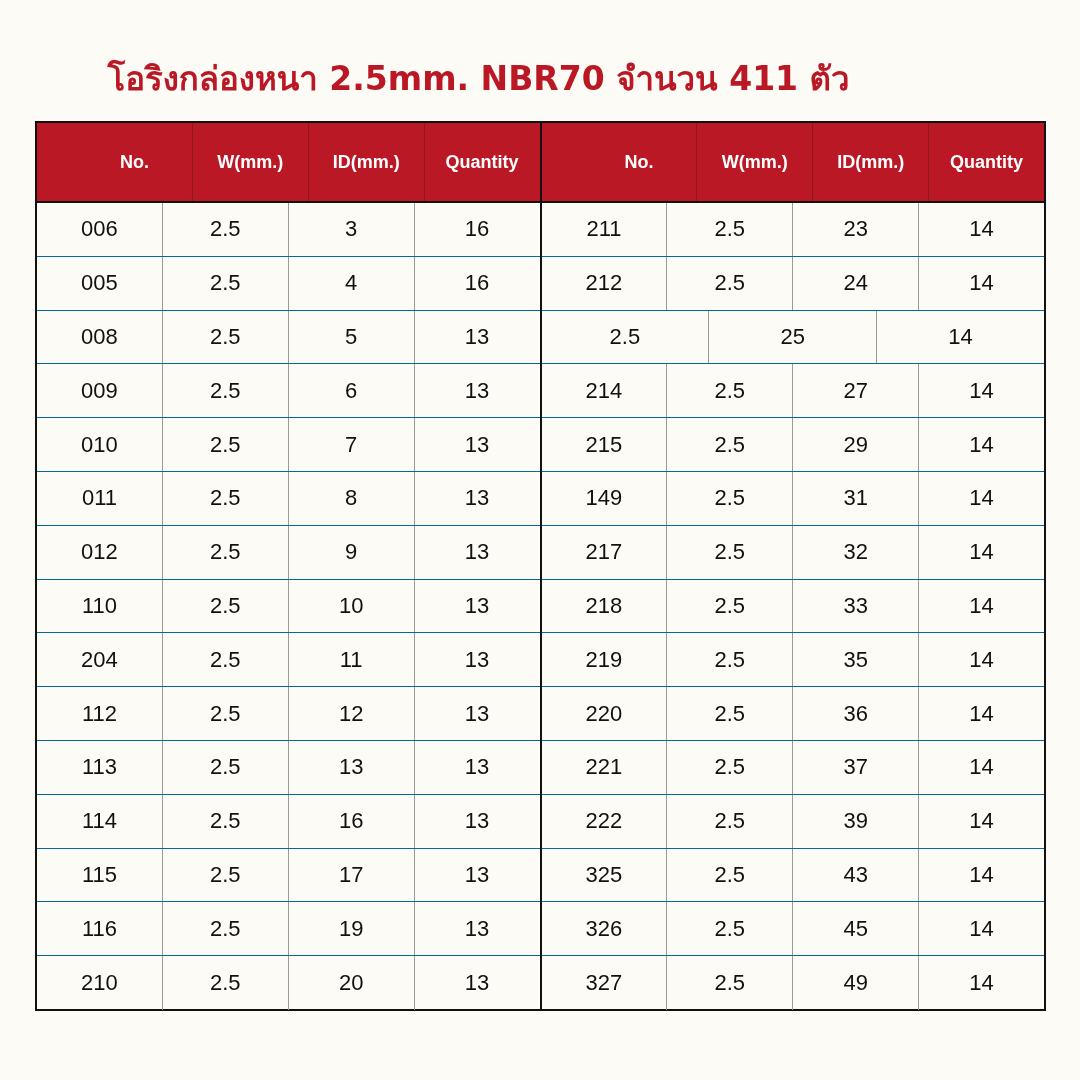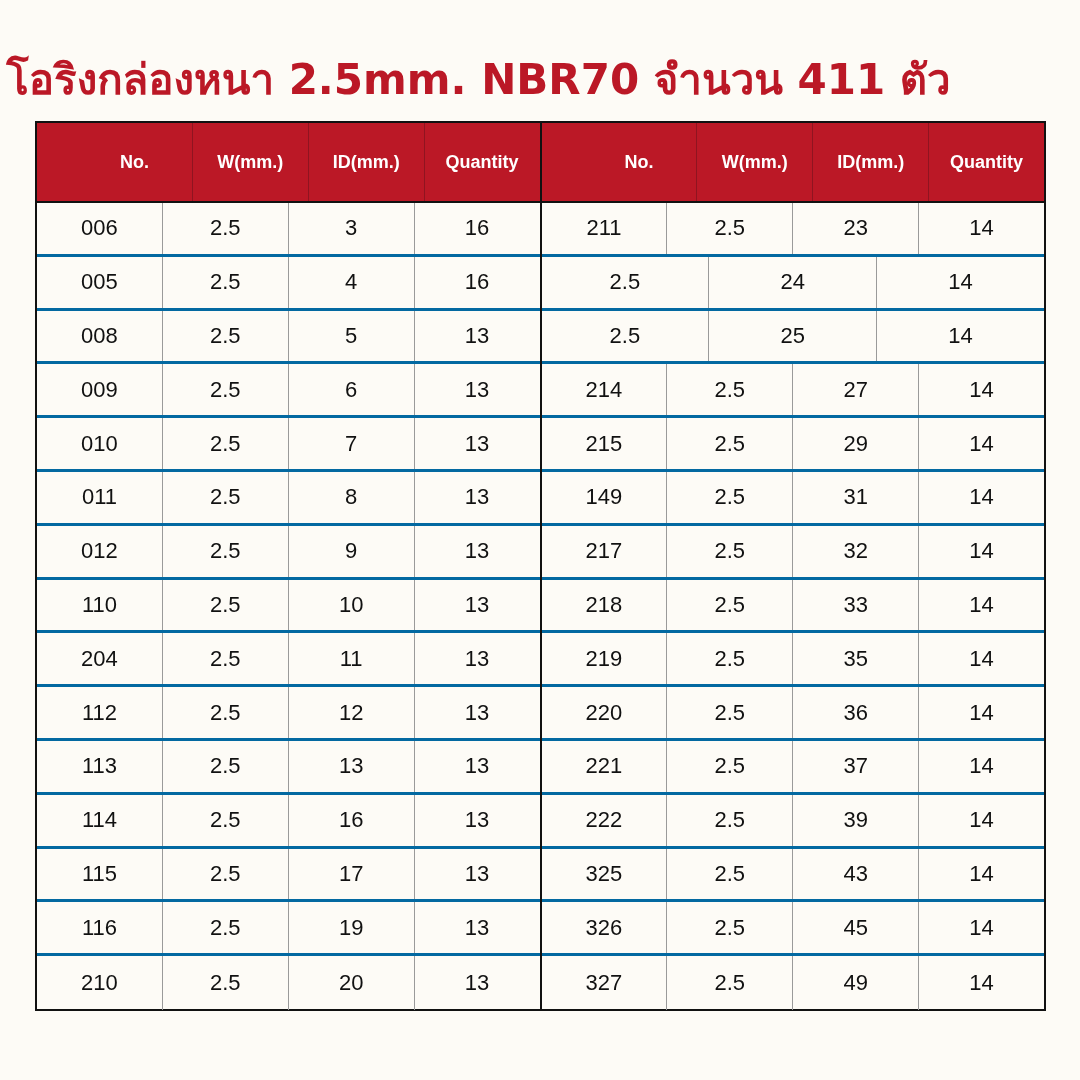--- a/index.html
+++ b/index.html
@@ -5,44 +5,44 @@
   html, body { margin: 0; padding: 0; }
   body {
     width: 1080px; height: 1080px;
     background: #fdfbf6;
     font-family: "Liberation Sans", "DejaVu Sans", sans-serif;
     position: relative;
     overflow: hidden;
   }
   .title {
     position: absolute;
-    top: 46px; left: 0; width: 957px;
+    top: 52px; left: 0; width: 957px;
     text-align: center;
     color: #bb1826;
-    font-size: 42px;
+    font-size: 33px;
     font-weight: bold;
     font-family: "DejaVu Sans", "Liberation Sans", sans-serif;
     letter-spacing: 0px;
   }
   .table-wrap {
     position: absolute;
     left: 35px; top: 121px;
     width: 1011px; height: 890px;
     border: 2px solid #111;
     box-sizing: border-box;
     display: flex;
   }
   .half {
     width: 50%;
     display: flex; flex-direction: column;
   }
   .half.right { border-left: 2px solid #111; }
   .row { display: flex; flex: 0 0 auto; }
   .head-row { height: 80px; background: #bb1826; border-bottom: 2px solid #111; box-sizing: border-box; padding-left: 40px; }
-  .data-row { height: 53.8px; border-bottom: 3px solid #0369a1; box-sizing: border-box; }
+  .data-row { height: 53.8px; border-bottom: 1px solid #0369a1; box-sizing: border-box; }
   .data-row:last-child { border-bottom: none; }
   .cell {
     flex: 1 1 0;
     display: flex; align-items: center; justify-content: center;
     border-right: 1px solid #9a9a9a;
     font-size: 22px;
     color: #111;
   }
   .cell:last-child { border-right: none; }
   .head-row .cell {
@@ -164,20 +164,21 @@
       <div class="cell">ID(mm.)</div>
       <div class="cell">Quantity</div>
     </div>
   <div class="row data-row">
         <div class="cell">211</div>
         <div class="cell">2.5</div>
         <div class="cell">23</div>
         <div class="cell">14</div>
       </div>
       <div class="row data-row">
+        <div class="cell">212</div>
         <div class="cell">2.5</div>
         <div class="cell">24</div>
         <div class="cell">14</div>
       </div>
       <div class="row data-row">
         <div class="cell">2.5</div>
         <div class="cell">25</div>
         <div class="cell">14</div>
       </div>
       <div class="row data-row">

